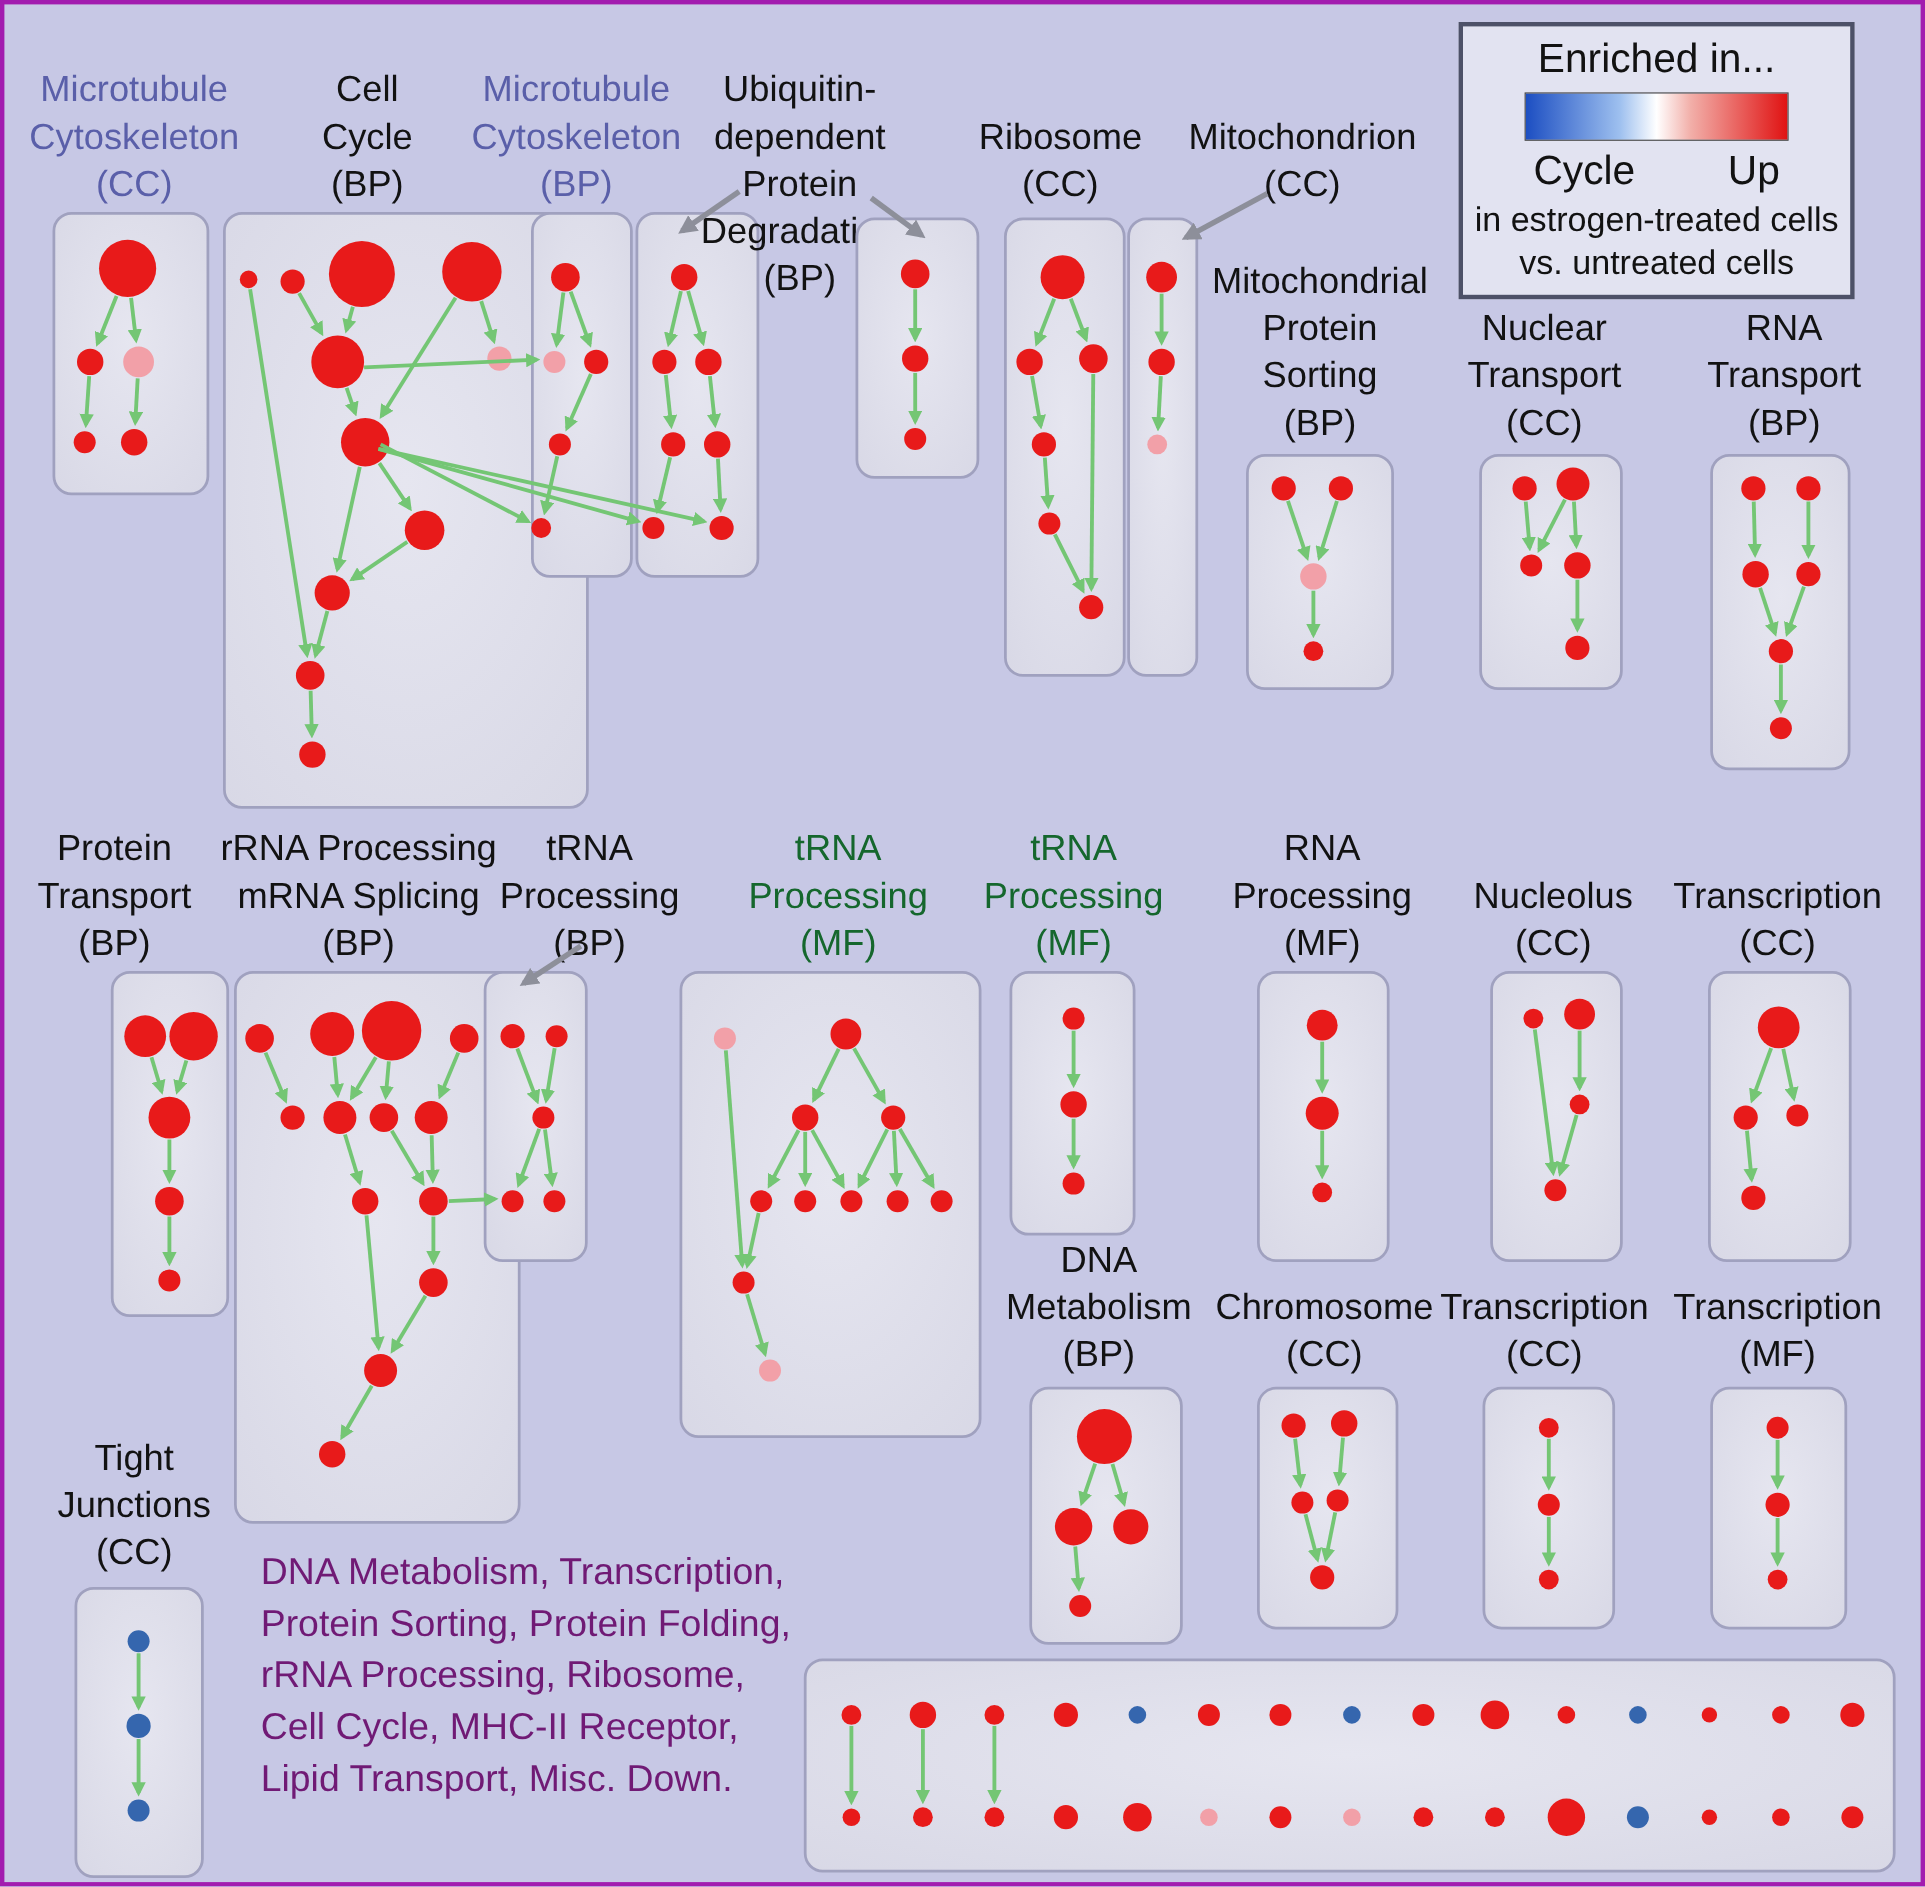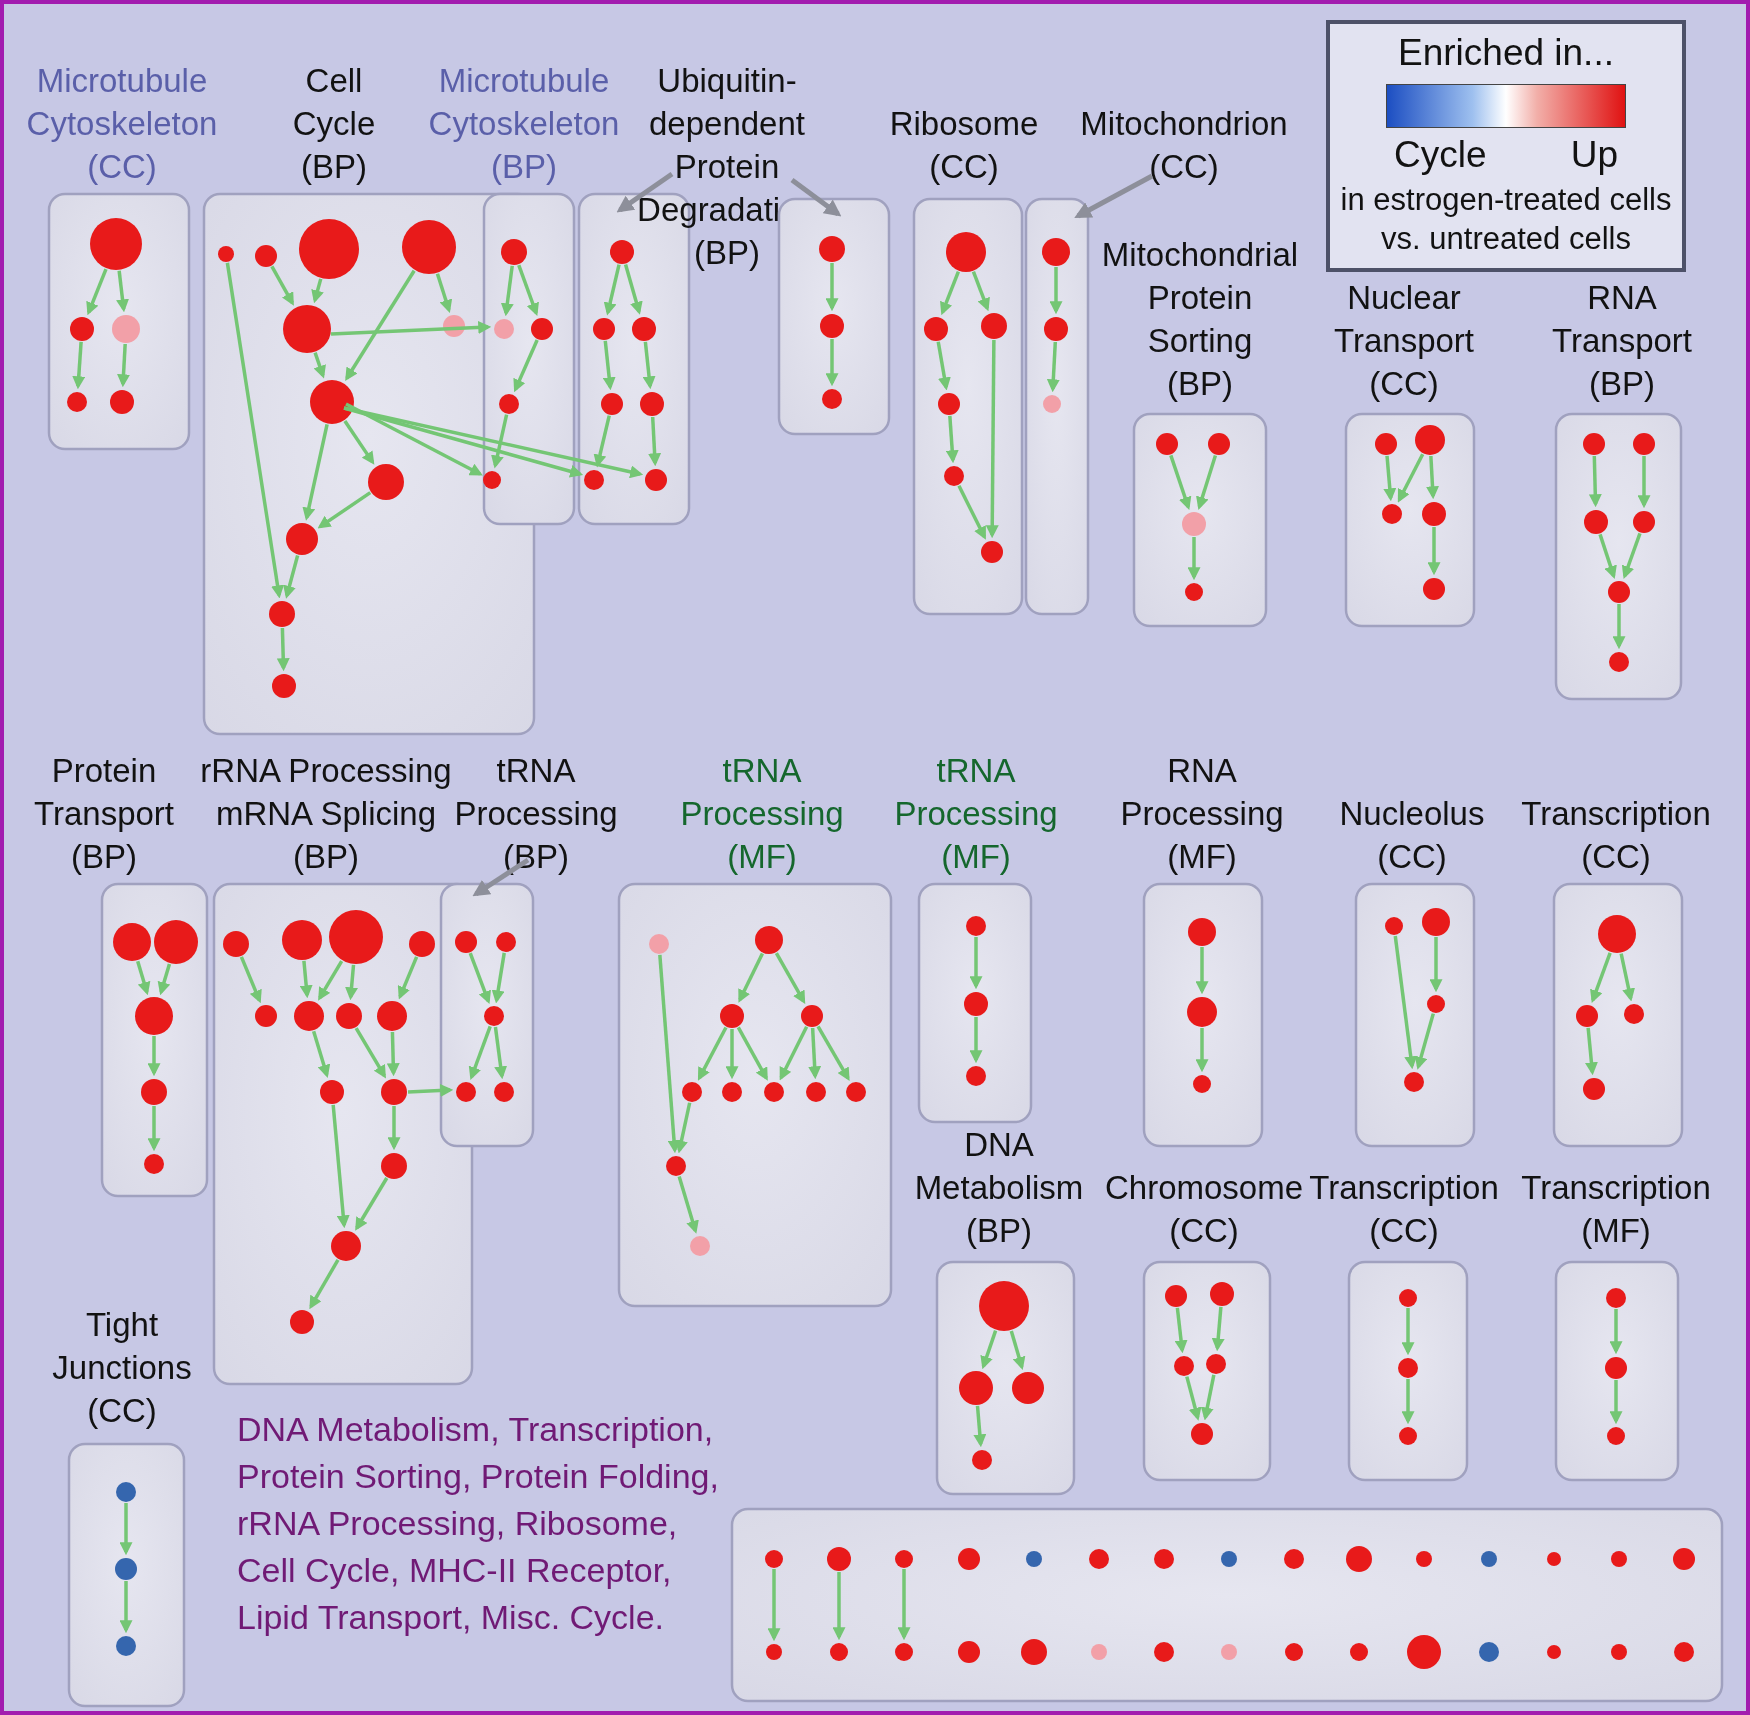--- a/index.html
+++ b/index.html
@@ -405,16 +405,16 @@
     </div>
     <div class="legend-sub">in estrogen-treated cells</div>
     <div class="legend-sub">vs. untreated cells</div>
   </div>
 
   <div class="misc-text">
     <div>DNA Metabolism, Transcription,</div>
     <div>Protein Sorting, Protein Folding,</div>
     <div>rRNA Processing, Ribosome,</div>
     <div>Cell Cycle, MHC-II Receptor,</div>
-    <div>Lipid Transport, Misc. Cycle.</div>
+    <div>Lipid Transport, Misc. Down.</div>
   </div>
 
 </div>
 
 </body></html>

